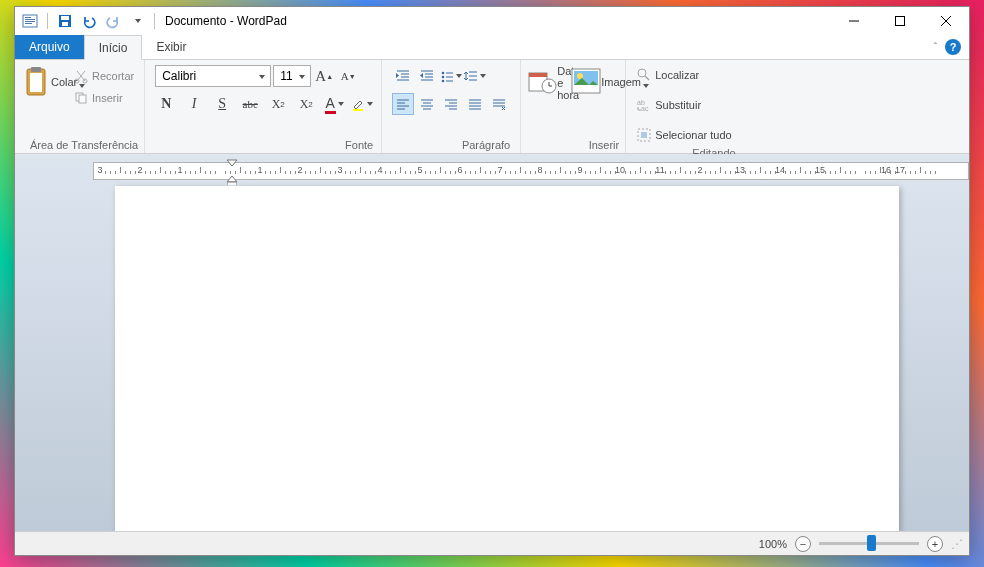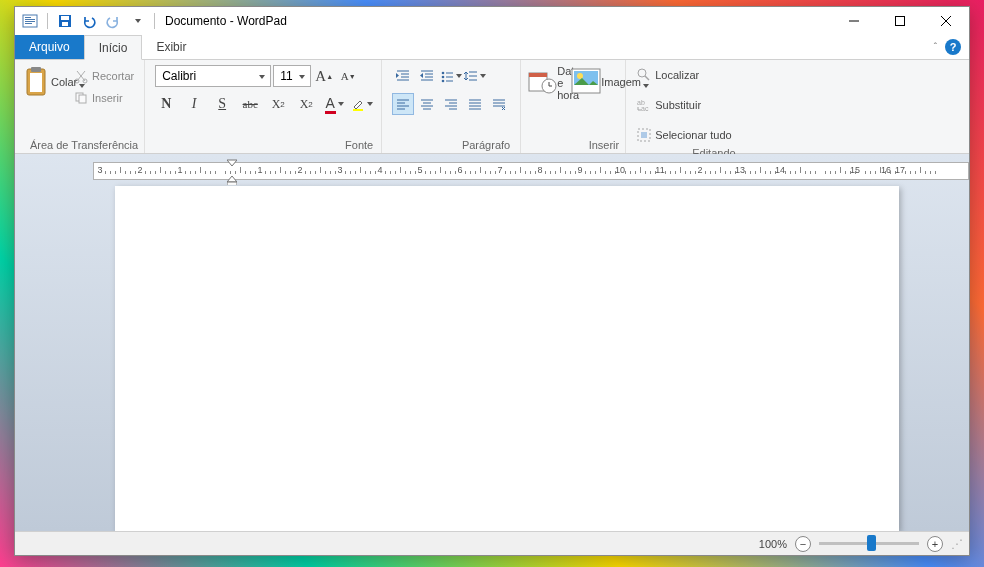--- a/index.html
+++ b/index.html
@@ -438,21 +438,21 @@
           <span style="position: absolute; top: 8px; width: 1px; height: 3px; background: rgb(136, 136, 136); left: 676px;"></span>
           <span style="position: absolute; top: 8px; width: 1px; height: 3px; background: rgb(136, 136, 136); left: 681px;"></span>
           <span class="rn" style="left: 686px;">14</span>
           <span style="position: absolute; top: 8px; width: 1px; height: 3px; background: rgb(136, 136, 136); left: 691px;"></span>
           <span style="position: absolute; top: 8px; width: 1px; height: 3px; background: rgb(136, 136, 136); left: 696px;"></span>
           <span style="position: absolute; top: 8px; width: 1px; height: 3px; background: rgb(136, 136, 136); left: 701px;"></span>
           <span style="position: absolute; top: 4px; width: 1px; height: 6px; background: rgb(136, 136, 136); left: 706px;"></span>
           <span style="position: absolute; top: 8px; width: 1px; height: 3px; background: rgb(136, 136, 136); left: 711px;"></span>
           <span style="position: absolute; top: 8px; width: 1px; height: 3px; background: rgb(136, 136, 136); left: 716px;"></span>
           <span style="position: absolute; top: 8px; width: 1px; height: 3px; background: rgb(136, 136, 136); left: 721px;"></span>
-          <span class="rn" style="left: 726px; margin-left: 35px;">15</span>
+          <span class="rn" style="left: 726px;">15</span>
           <span style="position: absolute; top: 8px; width: 1px; height: 3px; background: rgb(136, 136, 136); left: 731px;"></span>
           <span style="position: absolute; top: 8px; width: 1px; height: 3px; background: rgb(136, 136, 136); left: 736px;"></span>
           <span style="position: absolute; top: 8px; width: 1px; height: 3px; background: rgb(136, 136, 136); left: 741px;"></span>
           <span style="position: absolute; top: 4px; width: 1px; height: 6px; background: rgb(136, 136, 136); left: 746px;"></span>
           <span style="position: absolute; top: 8px; width: 1px; height: 3px; background: rgb(136, 136, 136); left: 751px;"></span>
           <span style="position: absolute; top: 8px; width: 1px; height: 3px; background: rgb(136, 136, 136); left: 756px;"></span>
           <span style="position: absolute; top: 8px; width: 1px; height: 3px; background: rgb(136, 136, 136); left: 761px;"></span>
           <span class="rn" style="left: 792px;">16</span>
           <span style="position: absolute; top: 8px; width: 1px; height: 3px; background: rgb(136, 136, 136); left: 771px;"></span>
           <span style="position: absolute; top: 8px; width: 1px; height: 3px; background: rgb(136, 136, 136); left: 776px;"></span>

